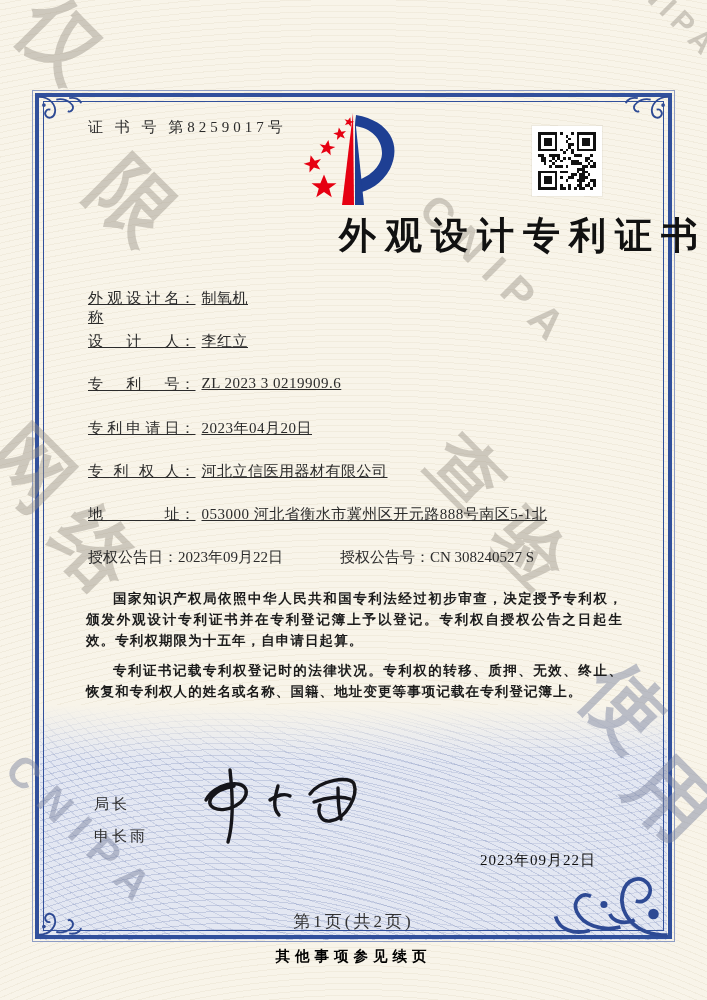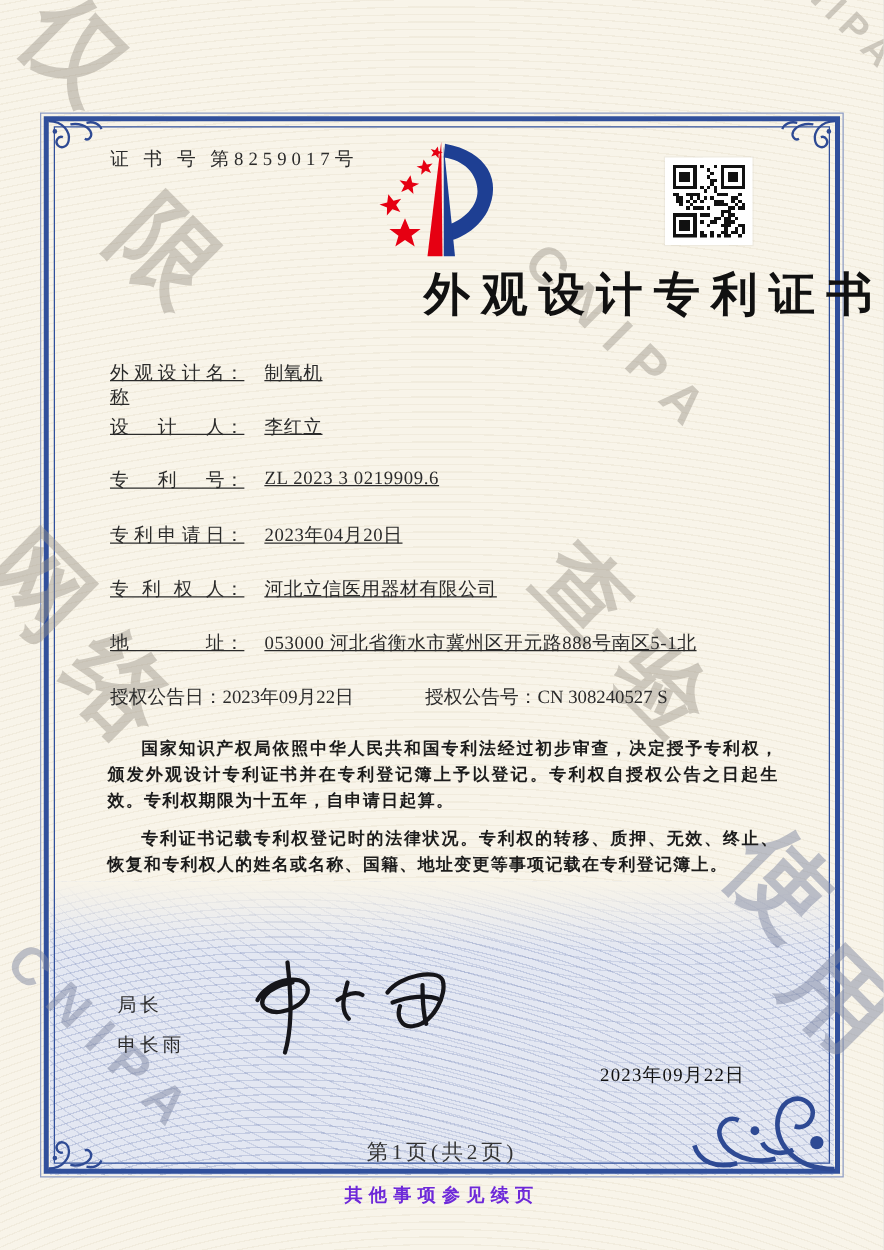--- a/index.html
+++ b/index.html
@@ -40,33 +40,33 @@
   .content{position:absolute;inset:0;z-index:5;}
   .cert-no{position:absolute;left:88px;top:118px;font-size:15px;letter-spacing:4px;}
   .logo{position:absolute;left:296px;top:111px;}
   .qr-box{position:absolute;left:532px;top:126px;width:70px;height:70px;background:#fff;
           box-shadow:0 0 0 1px rgba(0,0,0,.04);display:flex;align-items:center;justify-content:center;}
   .title{position:absolute;left:0;right:0;top:211px;text-align:right;font-size:37px;font-weight:bold;
          letter-spacing:9px;color:#111;}
   .fields{position:absolute;left:88px;top:289px;right:70px;font-size:15px;letter-spacing:.5px;}
   .frow{height:43.2px;display:flex;align-items:flex-start;text-decoration:underline;}
   .flabel{display:inline-block;width:92px;text-align:justify;text-align-last:justify;}
-  .fvalue{margin-left:16px;}
+  .fvalue{margin-left:6px;}
   .grant{position:absolute;left:88px;top:528px;font-size:15px;width:560px;margin-top:20px;}
   .grant .g2{position:absolute;left:252px;top:0;}
   .paras{position:absolute;left:86px;top:588px;width:537px;font-size:13.5px;line-height:21px;
          letter-spacing:1.1px;text-align:justify;color:#1c1c1c;font-weight:bold;}
   .paras p{margin:0 0 9px;text-indent:2em;}
   .sig-title{position:absolute;left:94px;top:795px;font-size:15px;letter-spacing:3px;}
   .sig-name{position:absolute;left:94px;top:827px;font-size:15px;letter-spacing:3px;}
   .sig-script{position:absolute;left:192px;top:764px;}
   .sig-date{position:absolute;left:480px;top:851px;font-size:15px;letter-spacing:1px;color:#111;}
   .page-num{position:absolute;left:0;right:0;top:910px;text-align:center;font-size:17px;letter-spacing:3px;color:#333;}
   .continuation{position:absolute;left:0;right:0;top:947px;text-align:center;font-size:14.5px;
-                letter-spacing:5px;font-weight:bold;color:#6d28d9;}
+                letter-spacing:5px;font-weight:bold;color:#000000;}
 </style>
 </head>
 <body>
 
 <div class="page">
 
   <div class="texture"></div>
   <div class="lower"></div>
 
   <div class="frame-outer"></div>

